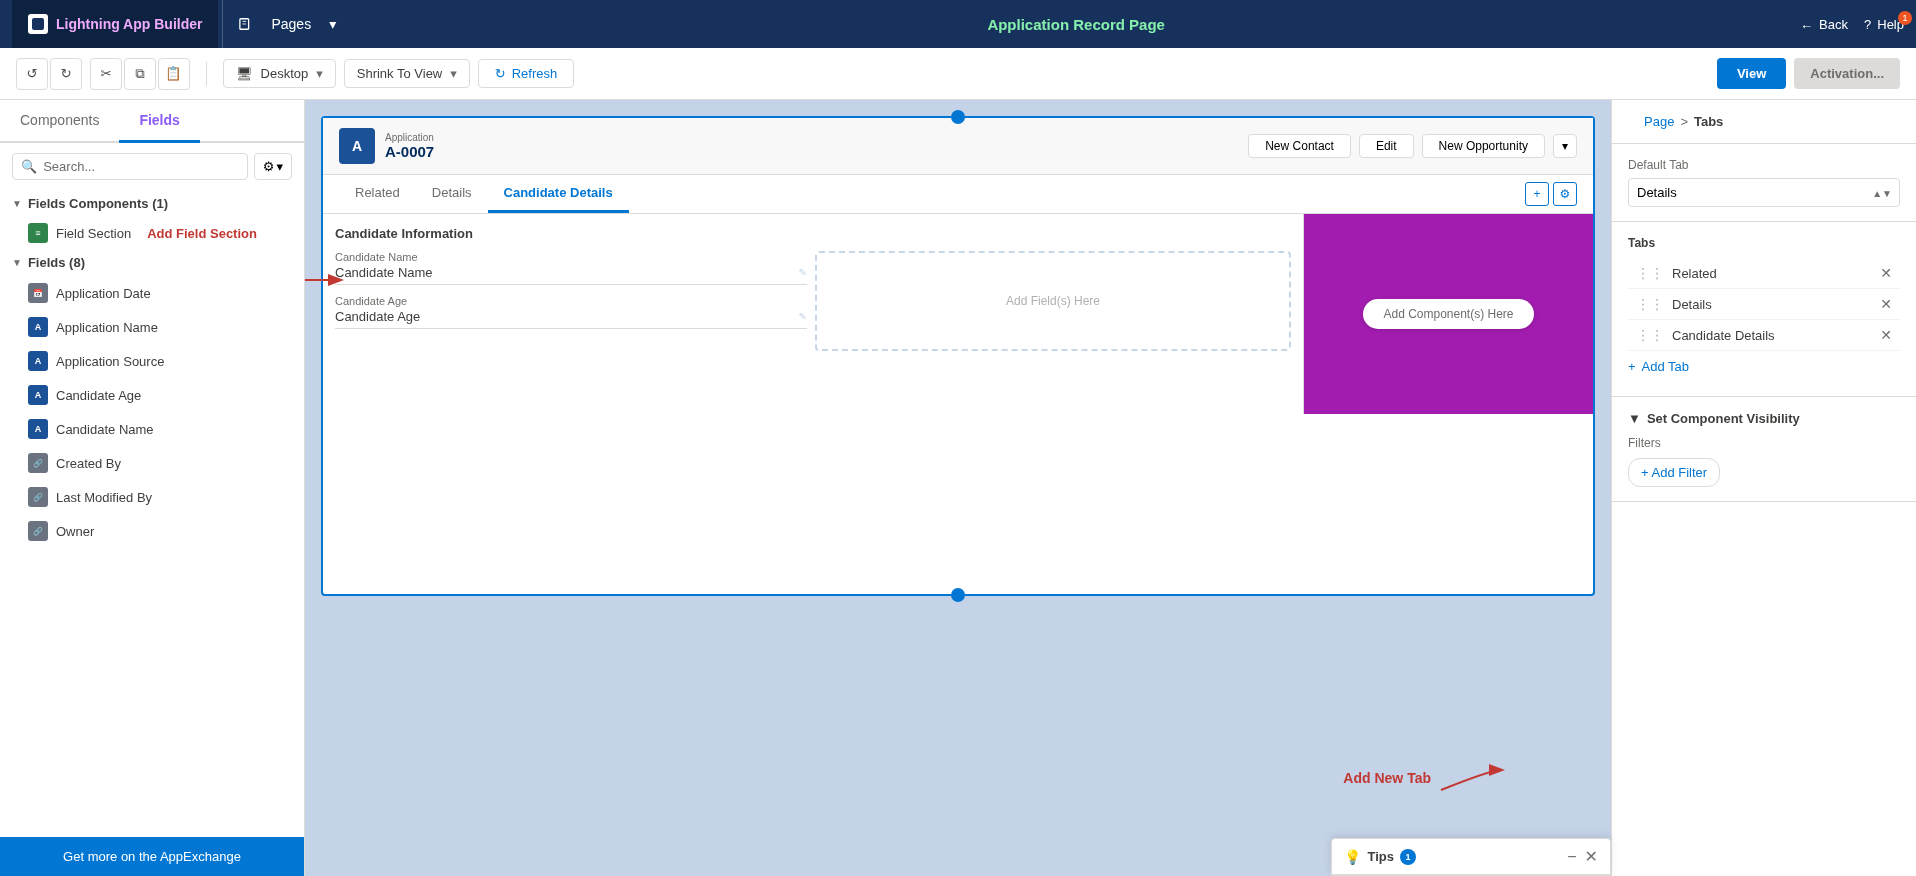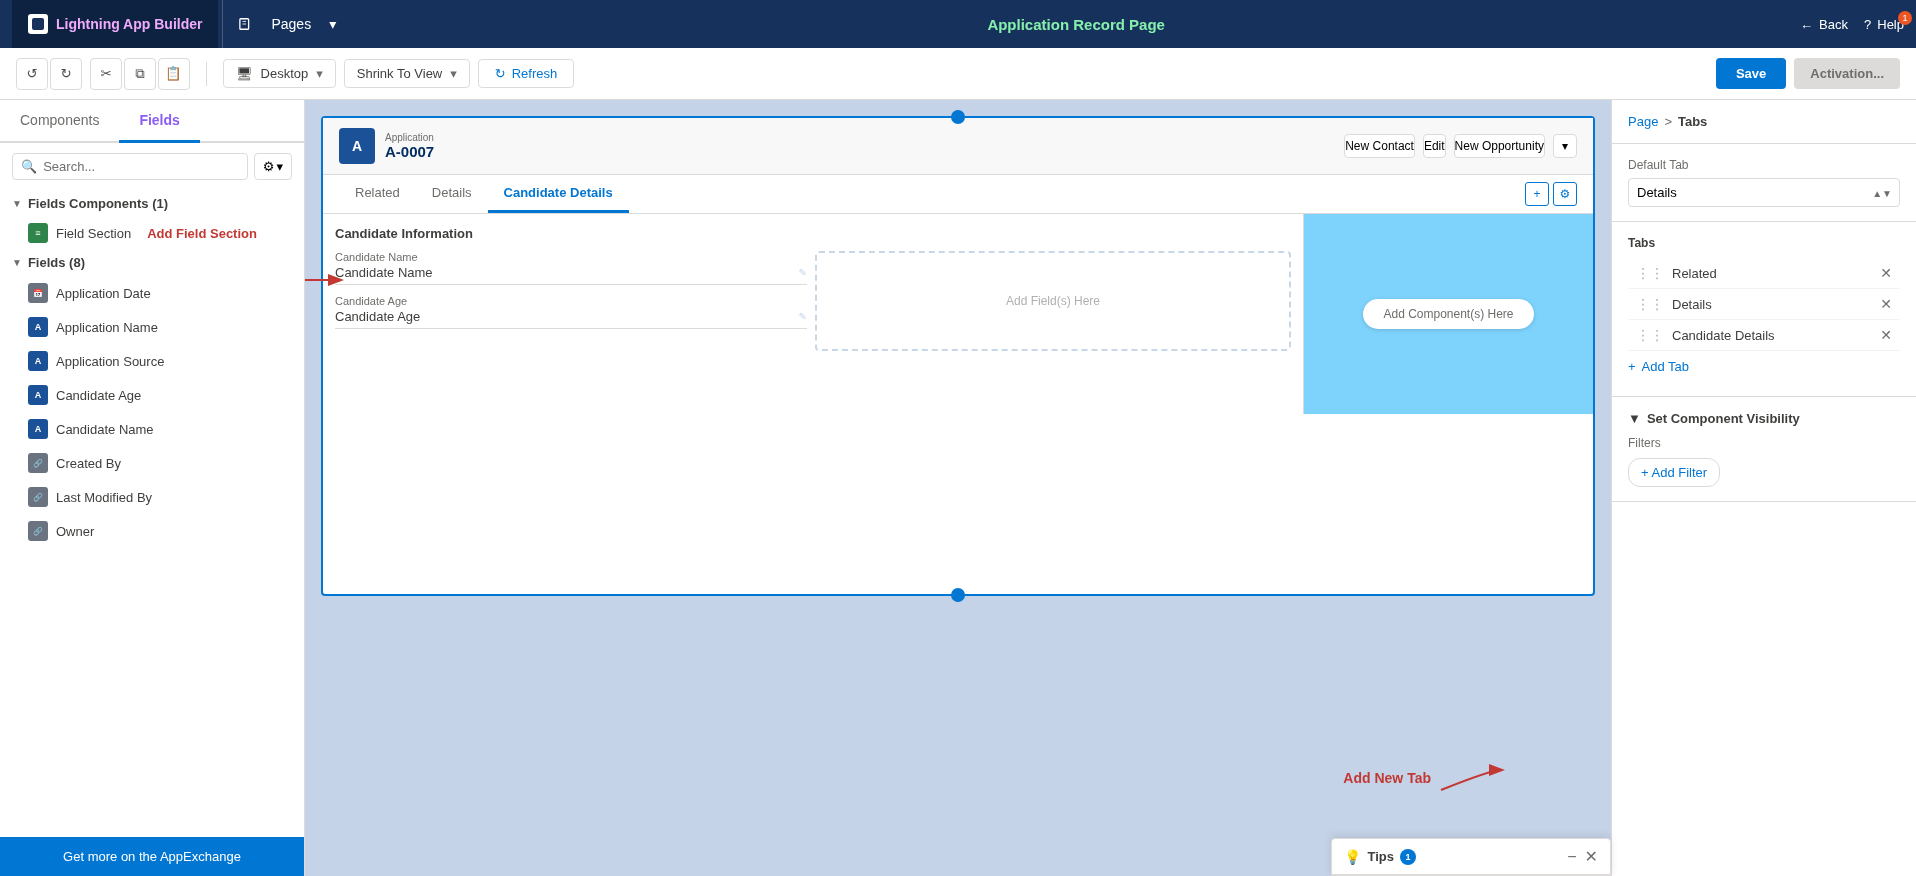--- a/index.html
+++ b/index.html
@@ -135,21 +135,21 @@
     
     .record-header {
       display: flex; align-items: center; justify-content: space-between;
       background: #f8f8f8; padding: 10px 16px; border-bottom: 1px solid #dddbda;
     }
     .record-header-left { display: flex; align-items: center; gap: 10px; }
     .record-icon { width: 36px; height: 36px; background: #1b5297; border-radius: 4px; display: flex; align-items: center; justify-content: center; color: white; font-size: 14px; font-weight: bold; }
     .record-meta-label { font-size: 10px; color: #706e6b; }
     .record-meta-value { font-size: 15px; font-weight: 600; color: #032d60; }
     .record-actions { display: flex; align-items: center; gap: 8px; }
-    .record-action-btn { border: 1px solid #dddbda; background: white; border-radius: 4px; padding: 4px 0; font-size: 12px; cursor: pointer; }
+    .record-action-btn { border: 1px solid #dddbda; background: white; border-radius: 4px; padding: 4px 16px; font-size: 12px; cursor: pointer; }
     .record-more-btn { border: 1px solid #dddbda; background: white; border-radius: 4px; padding: 4px 8px; font-size: 12px; cursor: pointer; }
 
     
     .tab-bar { display: flex; align-items: center; gap: 0; padding: 0 16px; border-bottom: 1px solid #dddbda; background: white; }
     .tab-item {
       padding: 10px 16px; font-size: 13px; cursor: pointer; color: #706e6b;
       border-bottom: 3px solid transparent;
     }
     .tab-item.active { color: #0176d3; border-bottom-color: #0176d3; font-weight: 600; }
     .tab-bar-actions { margin-left: auto; display: flex; gap: 4px; }
@@ -160,21 +160,21 @@
     .col-right { flex: 1; border: 2px dashed #c8d7e8; border-radius: 4px; display: flex; align-items: center; justify-content: center; min-height: 100px; }
     .col-right-label { font-size: 12px; color: #b0b0b0; }
     .field-row { margin-bottom: 10px; }
     .field-label { font-size: 11px; color: #706e6b; margin-bottom: 2px; }
     .field-value { font-size: 13px; color: #3e3e3c; border-bottom: 1px solid #dddbda; padding-bottom: 4px; display: flex; align-items: center; justify-content: space-between; }
     .field-edit-icon { color: #c8d7e8; font-size: 10px; }
 
     
     .right-panel { width: 305px; background: white; border-left: 1px solid #dddbda; display: flex; flex-direction: column; flex-shrink: 0; overflow-y: auto; }
     .right-panel-header { padding: 14px 16px; font-size: 13px; color: #3e3e3c; border-bottom: 1px solid #dddbda; }
-    .breadcrumb { display: flex; align-items: center; gap: 6px; font-size: 13px; }
+    .breadcrumb { display: flex; align-items: center; gap: 6px; font-size: 13px; margin-left: 16px; }
     .breadcrumb-link { color: #0176d3; cursor: pointer; }
     .breadcrumb-sep { color: #706e6b; }
     .breadcrumb-current { color: #3e3e3c; font-weight: 600; }
 
     .right-section { padding: 14px 16px; border-bottom: 1px solid #dddbda; }
     .right-label { font-size: 12px; color: #706e6b; margin-bottom: 6px; }
     .select-wrapper { position: relative; }
     .select-wrapper select { width: 100%; border: 1px solid #dddbda; border-radius: 4px; padding: 6px 8px; font-size: 13px; background: white; cursor: pointer; appearance: none; }
     .select-arrow { position: absolute; right: 8px; top: 50%; transform: translateY(-50%); color: #706e6b; pointer-events: none; font-size: 10px; }
 
@@ -270,21 +270,21 @@
   </div>
   <div class="toolbar-select">
     <span>Shrink To View</span>
     <span class="toolbar-select-chevron">▾</span>
   </div>
   <button class="toolbar-refresh-btn">
     <span>↻</span>
     <span>Refresh</span>
   </button>
   <div class="toolbar-spacer"></div>
-  <button class="btn-save">Save</button>
+  <button class="btn-save">View</button>
   <button class="btn-activation">Activation...</button>
 </div>
 
 <div class="main-layout">
 
   <div class="left-panel">
     <div class="left-panel-tabs">
       <div class="left-tab">
         <span>Components</span>
       </div>
@@ -443,21 +443,21 @@
                   <span class="field-edit-icon">✎</span>
                 </div>
               </div>
             </div>
             <div class="col-right">
               <span class="col-right-label">Add Field(s) Here</span>
             </div>
           </div>
         </div>
 
-        <div style="width:290px; padding:12px; border-left:1px solid #dddbda; min-height:200px; background:#7dd3fc; display:flex; align-items:center; justify-content:center;">
+        <div style="width:290px; padding:12px; border-left:1px solid #dddbda; min-height:200px; background:#a21caf; display:flex; align-items:center; justify-content:center;">
           <div style="background:white; border-radius:20px; padding:8px 20px; font-size:12px; color:#706e6b; box-shadow:0 1px 4px rgba(0,0,0,0.15);">
             <span>Add Component(s) Here</span>
           </div>
         </div>
       </div>
 
       <div class="canvas-handle-bottom"></div>
     </div>
 
     <div style="position:absolute; bottom:90px; right:180px; pointer-events:none; z-index:50;">

